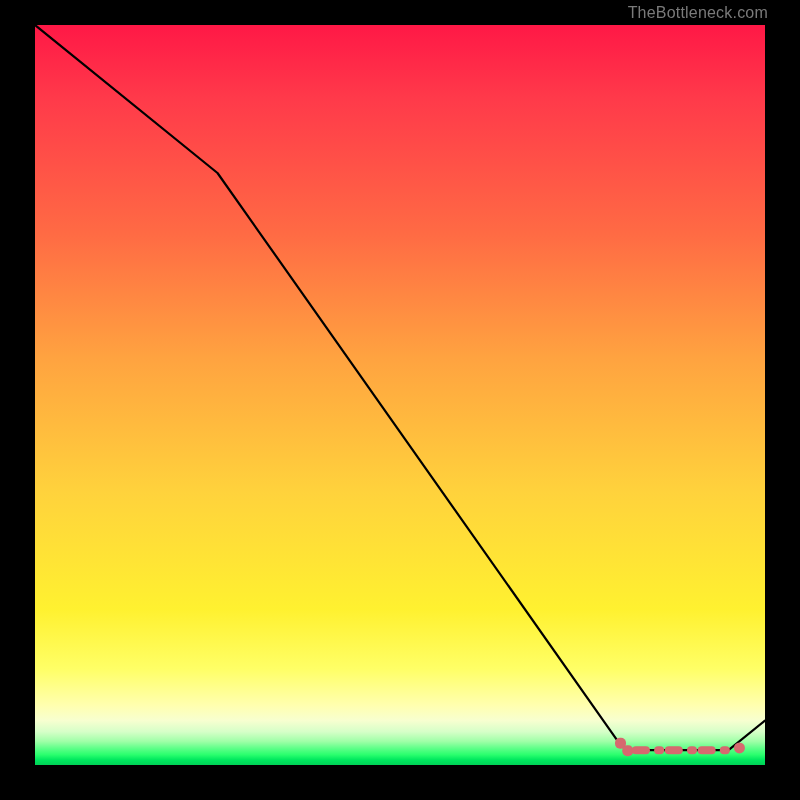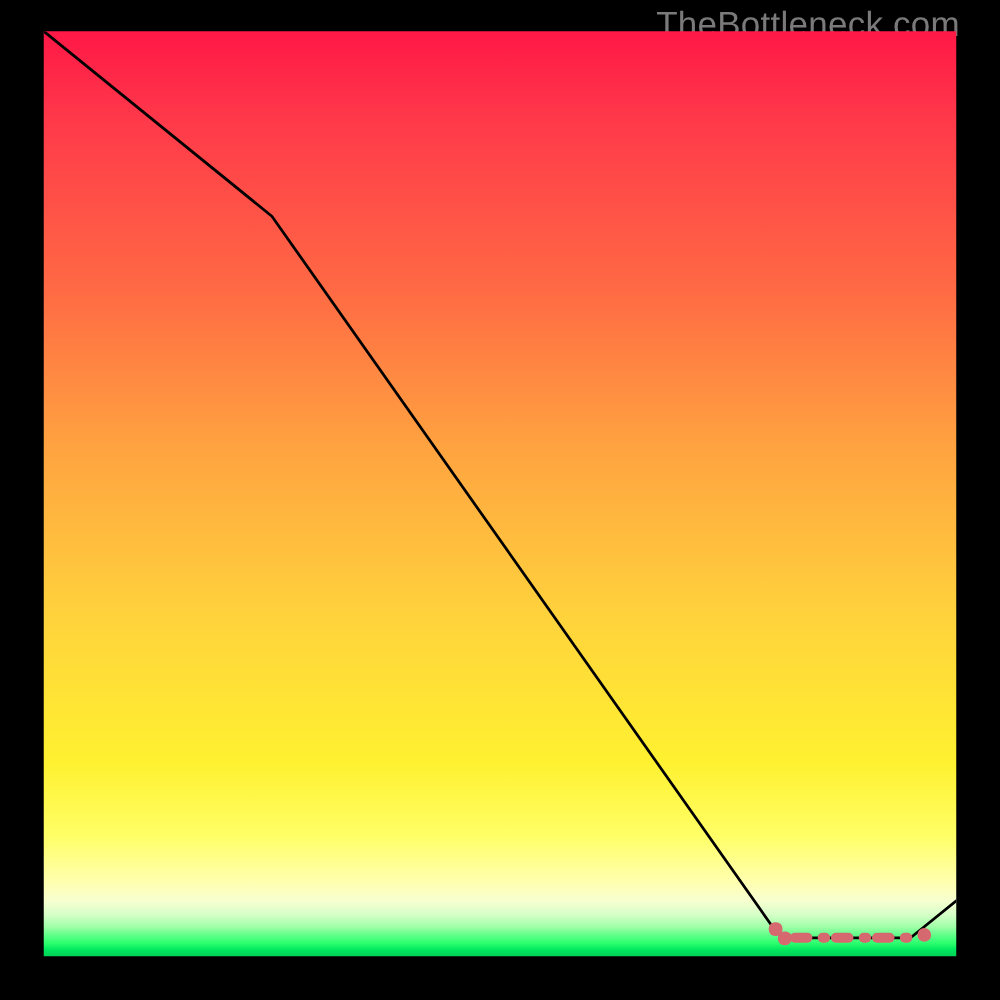--- a/index.html
+++ b/index.html
@@ -47,21 +47,21 @@
     left: 0;
     top: 0;
     width: 730px;
     height: 740px;
   }
   .watermark {
     position: absolute;
     top: 4px;
     right: 32px;
     color: #7a7a7a;
-    font-size: 28px;
+    font-size: 16px;
     letter-spacing: 0.2px;
   }
 </style>
 </head>
 <body>
 
 <div class="stage">
   <div class="watermark">TheBottleneck.com</div>
 
   <div class="plot">

